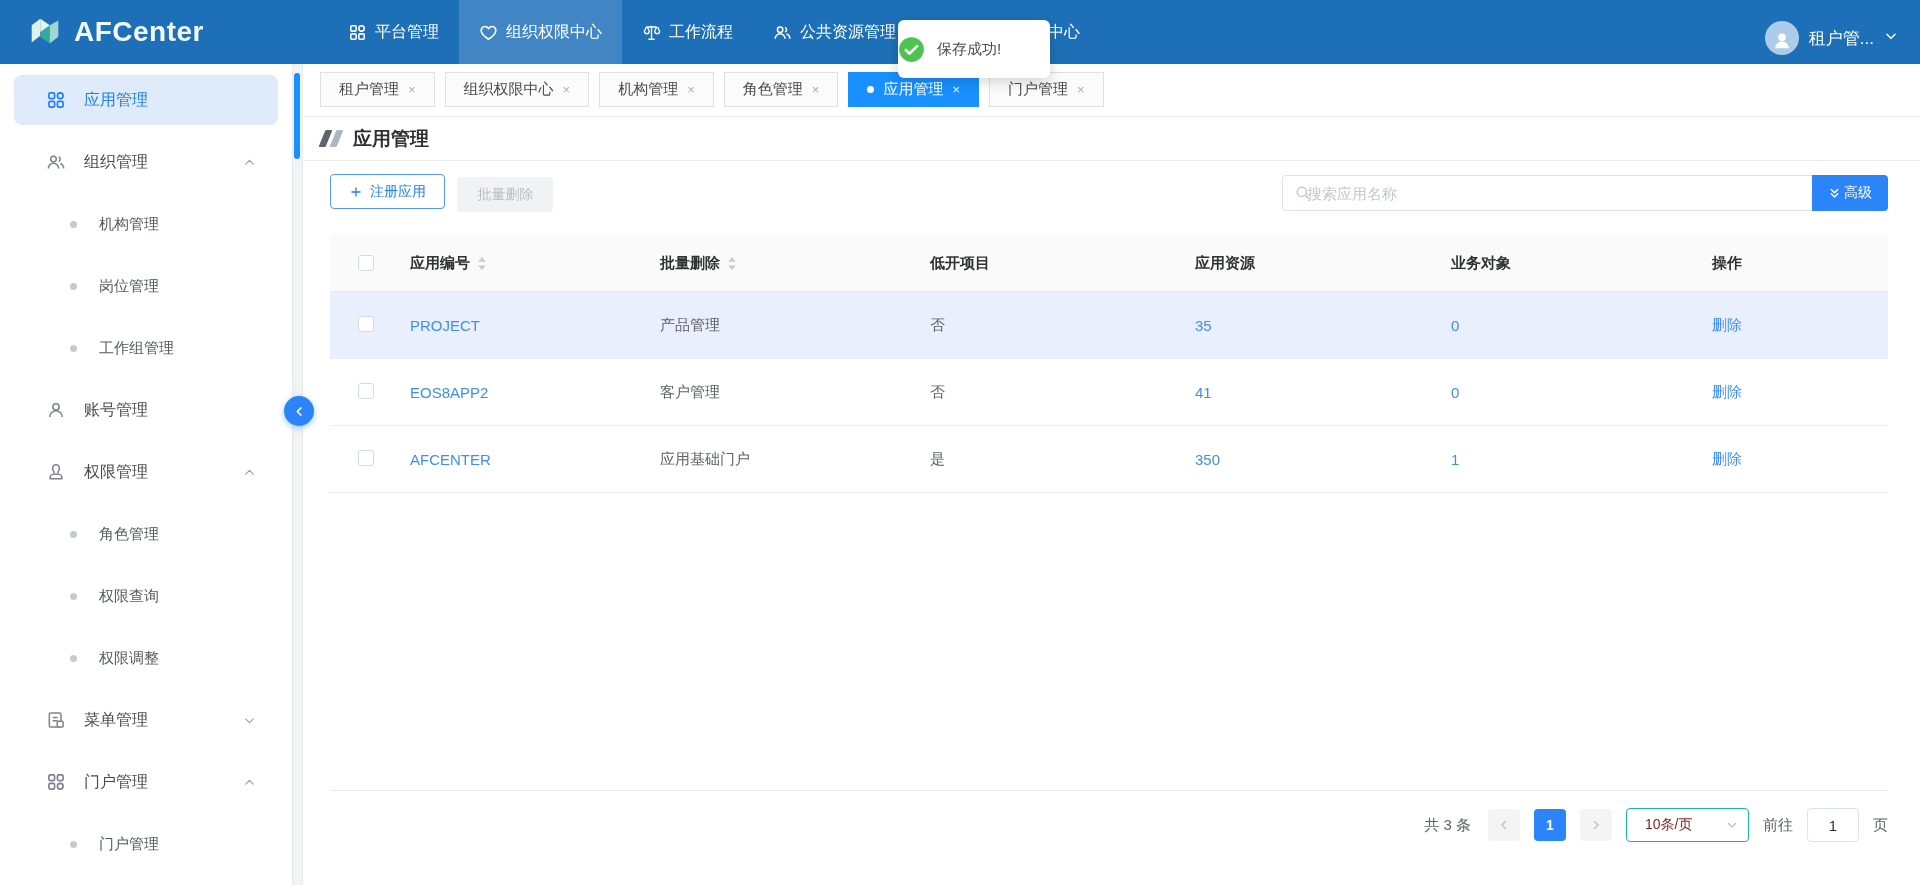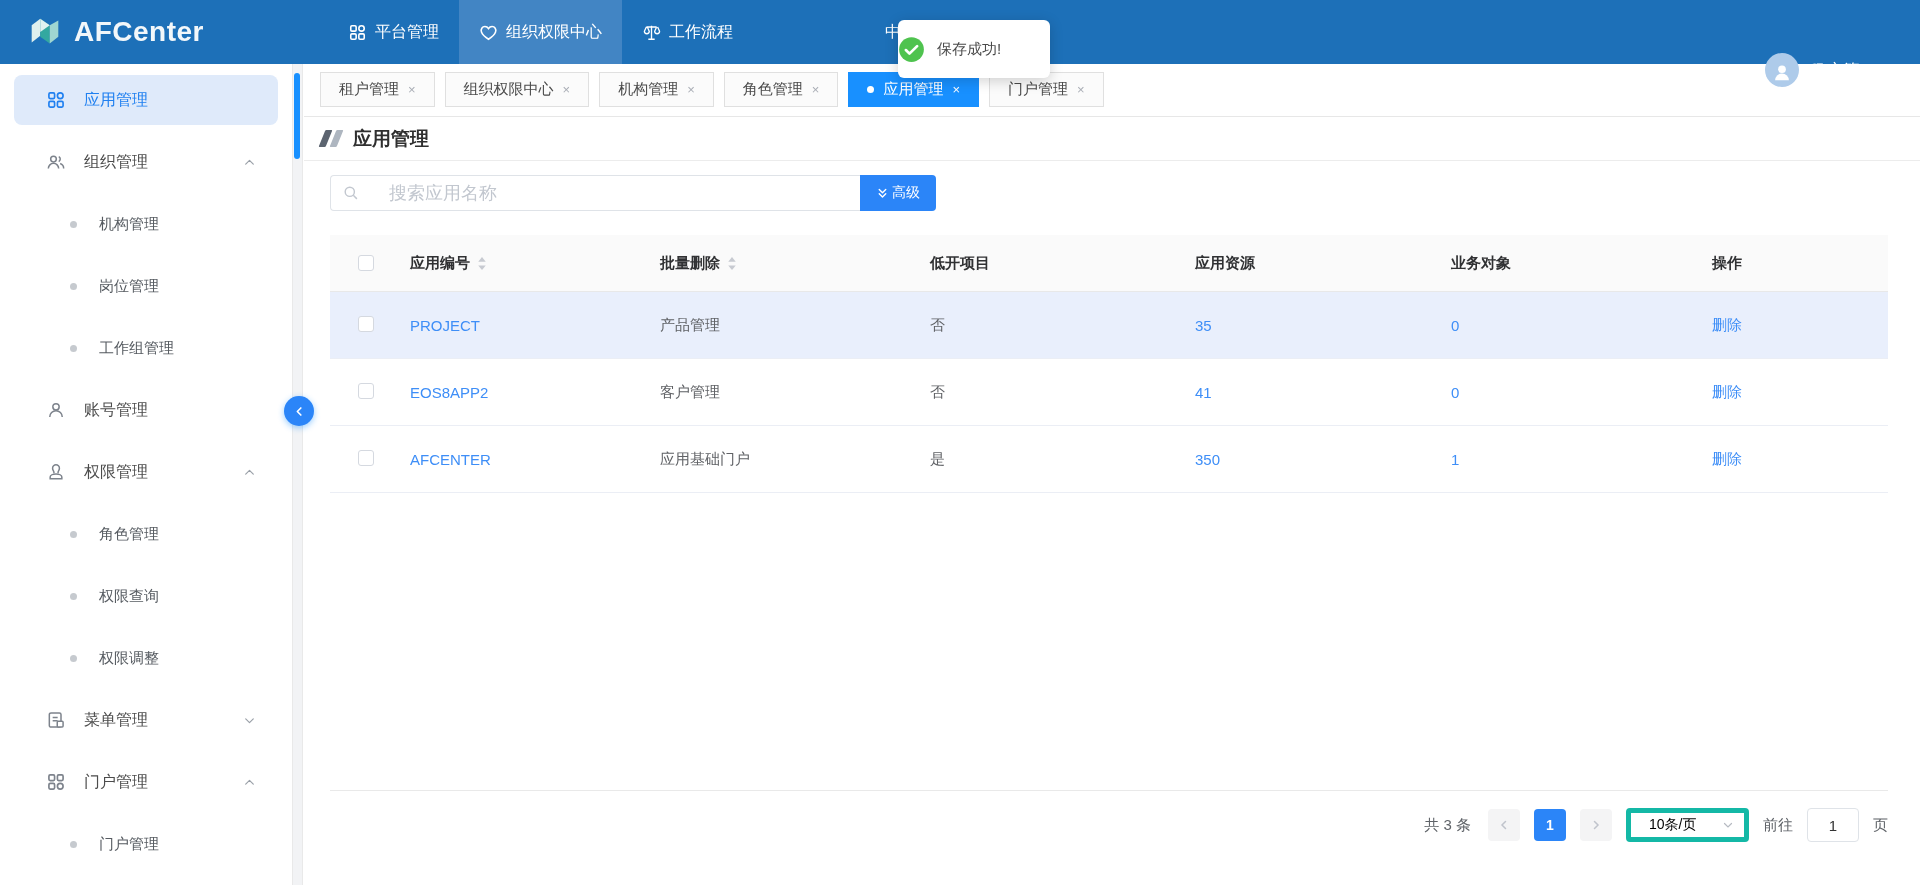--- a/index.html
+++ b/index.html
@@ -11,21 +11,21 @@
   .navbar { position:absolute; left:0; top:0; width:1920px; height:64px; background:#1d70b8; z-index:20; }
   .brand { position:absolute; left:26px; top:0; height:64px; display:flex; align-items:center; gap:10px; cursor:pointer; }
   .brand-icon svg { width:38px; height:38px; display:block; }
   .brand-text { color:#f2f7fa; font-size:28px; font-weight:700; letter-spacing:.5px; }
   .top-nav { position:absolute; left:328px; top:0; height:64px; display:flex; }
   .nav-item { height:64px; display:flex; align-items:center; gap:8px; padding:0 20px; color:#fff; font-size:16px; cursor:pointer; white-space:nowrap; }
   .nav-item.active { background:#4285c4; }
   .nav-item .nicon { width:19px; height:19px; display:inline-flex; }
   .nav-item .nicon svg { width:19px; height:19px; }
   .top-nav .nav-item:last-child { margin-left:112px; }
-  .user { position:absolute; right:22px; top:0; height:76px; display:flex; align-items:center; gap:10px; color:#fff; font-size:17px; cursor:pointer;margin-top:32px; }
+  .user { position:absolute; right:22px; top:0; height:76px; display:flex; align-items:center; gap:10px; color:#fff; font-size:17px; cursor:pointer; }
   .avatar { width:34px; height:34px; border-radius:50%; background:#aecbea; display:flex; align-items:center; justify-content:center; overflow:hidden; }
   .avatar svg { width:22px; height:22px; margin-top:4px; }
   .user .uchev svg { width:14px; height:14px; }
 
   
   .toast { position:absolute; left:898px; top:20px; width:152px; height:58px; background:#fff; border-radius:6px;
            box-shadow:0 3px 14px rgba(0,0,0,.18); display:flex; align-items:center; gap:12px; z-index:200; }
   .toast .ticon svg { width:27px; height:27px; display:block; }
   .toast-msg { font-size:15px; color:#4a4a4a; }
 
@@ -64,21 +64,21 @@
   .title-icon .b1 { background:#5c6470; }
   .title-icon .b2 { background:#aeb6c0; }
   .page-title { font-size:19px; font-weight:700; color:#2f2f2f; }
 
   .toolbar { margin:14px 32px 0 26px; display:flex; justify-content:space-between; align-items:center; height:36px; }
   .btn-register { height:35px; padding:0 18px; border:1px solid #4e9bf5; color:#2080f0; background:#fff; border-radius:4px; font-size:14px;
                   display:inline-flex; align-items:center; gap:7px; cursor:pointer; font-family:inherit; }
   .btn-register svg { width:14px; height:14px; }
   .btn-batch { height:35px; padding:0 20px; background:#f1f2f4; color:#b9bfc8; border:none; border-radius:4px; font-size:14px; margin-left:8px; cursor:not-allowed; font-family:inherit; }
   .search-wrap { position:relative; display:flex; width:606px; height:36px; }
-  .search-input { flex:1; border:1px solid #dfe3e8; border-right:none; border-radius:4px 0 0 4px; padding:0 12px 0 58px; font-size:18px; color:#6d28d9; outline:none; font-family:inherit; }
+  .search-input { flex:1; border:1px solid #dfe3e8; border-right:none; border-radius:4px 0 0 4px; padding:0 12px 0 24px; font-size:15px; color:#6d28d9; outline:none; font-family:inherit; }
   .search-input::placeholder { color:#c2c7cf; }
   .search-icon { position:absolute; left:12px; top:9px; width:17px; height:17px; color:#c2c7cf; pointer-events:none; }
   .search-icon svg { width:17px; height:17px; }
   .btn-adv { width:76px; background:#2b85f8; color:#fff; border:none; border-radius:0 4px 4px 0; display:inline-flex; align-items:center; justify-content:center; gap:3px; font-size:14px; cursor:pointer; font-family:Liberation Sans, sans-serif; }
   .btn-adv svg { width:13px; height:13px; }
 
   .table { margin:24px 32px 0 26px; }
   .thead, .trow { display:grid; grid-template-columns:56px 250px 270px 265px 256px 261px 1fr; align-items:center; }
   .thead { background:#fafafa; height:57px; border-bottom:1px solid #e8e8e8; }
   .th { font-size:15px; font-weight:700; color:#303133; padding-left:24px; display:flex; align-items:center; }
@@ -90,21 +90,21 @@
   .cell-check { padding-left:28px; }
   .cbx { width:16px; height:16px; border:1px solid #d5d9e0; border-radius:3px; background:#fff; display:inline-block; cursor:pointer; }
   .link { color:#3e8ef7; cursor:pointer; }
 
   .pg-divider { position:absolute; left:26px; right:32px; top:726px; border-top:1px solid #e9e9e9; }
   .pagination { position:absolute; top:744px; right:32px; display:flex; align-items:center; gap:14px; font-size:15px; color:#5f6368; }
   .pg-total { margin-right:3px; }
   .pg-btn { width:32px; height:32px; border-radius:4px; background:#f4f4f5; color:#c0c4cc; border:none; display:flex; align-items:center; justify-content:center; cursor:default; }
   .pg-btn svg { width:12px; height:12px; }
   .pg-page { width:32px; height:32px; border-radius:4px; background:#2b85f8; color:#fff; font-size:14px; font-weight:700; display:flex; align-items:center; justify-content:center; cursor:pointer; }
-  .pg-size { width:123px; height:34px; border:5px solid #14b8a6; border-radius:4px; display:flex; align-items:center; justify-content:space-between; padding:0 10px 0 18px; color:#000000; font-size:14px; cursor:pointer; background:#fff; }
+  .pg-size { width:123px; height:34px; border:1px solid #14b8a6; border-radius:4px; display:flex; align-items:center; justify-content:space-between; padding:0 10px 0 18px; color:#7f1d1d; font-size:14px; cursor:pointer; background:#fff; }
   .pg-size svg { width:12px; height:12px; color:#b6bac2; }
   .pg-goto-input { width:52px; height:34px; border:1px solid #dfe3e8; border-radius:4px; text-align:center; font-size:15px; color:#333; outline:none; font-family:inherit; }
 </style>
 </head>
 <body>
 
 <div class="app">
 
   <div class="navbar">
     <div class="brand">
@@ -138,20 +138,31 @@
           </span>
           <span>组织权限中心</span>
         </div>
         <div class="nav-item">
           <span class="nicon">
             <svg viewBox="0 0 24 24" fill="none" stroke="currentColor" stroke-width="1.7">
               <path d="M12 3.5V20M8 20.5h8M12 5H5.5M12 5h6.5M5.5 5L3 10.5a3.1 3.1 0 006.2 0L6.7 5M18.5 5L16 10.5a3.1 3.1 0 006.2 0L19.7 5"></path>
             </svg>
           </span>
           <span>工作流程</span>
+        </div>
+        <div class="nav-item">
+          <span class="nicon">
+            <svg viewBox="0 0 24 24" fill="none" stroke="currentColor" stroke-width="1.9">
+              <circle cx="9" cy="8.5" r="3.4"></circle>
+              <path d="M2.8 19.8a6.2 6.2 0 0112.4 0"></path>
+              <path d="M15.3 5.5a3.4 3.4 0 010 6"></path>
+              <path d="M17 13.8a6.2 6.2 0 014.2 6"></path>
+            </svg>
+          </span>
+          <span>公共资源管理</span>
         </div>
         <div class="nav-item">
           <span>中心</span>
         </div>
       </nav>
     <div class="user">
       <span class="avatar">
         <svg viewBox="0 0 24 24" fill="#fff">
             <circle cx="12" cy="9" r="4.2"></circle>
             <path d="M4.5 21a7.5 7.5 0 0115 0z"></path>
@@ -326,20 +337,29 @@
 
     <div class="title-row">
       <span class="title-icon">
           <i class="b1"></i>
           <i class="b2"></i>
         </span>
       <span class="page-title">应用管理</span>
     </div>
 
     <div class="toolbar">
+      <div>
+        <button class="btn-register">
+          <svg viewBox="0 0 24 24" fill="none" stroke="currentColor" stroke-width="2.2" stroke-linecap="round">
+              <path d="M12 5v14M5 12h14"></path>
+            </svg>
+          <span>注册应用</span>
+        </button>
+        <button class="btn-batch">批量删除</button>
+      </div>
       <div class="search-wrap">
         <span class="search-icon">
           <svg viewBox="0 0 24 24" fill="none" stroke="currentColor" stroke-width="2">
               <circle cx="11" cy="11" r="6.5"></circle>
               <path d="M16 16l5 5"></path>
             </svg>
         </span>
         <input class="search-input" type="text" placeholder="搜索应用名称" style="">
         <button class="btn-adv">
           <svg viewBox="0 0 24 24" fill="none" stroke="#fff" stroke-width="2.6" stroke-linecap="round" stroke-linejoin="round">

